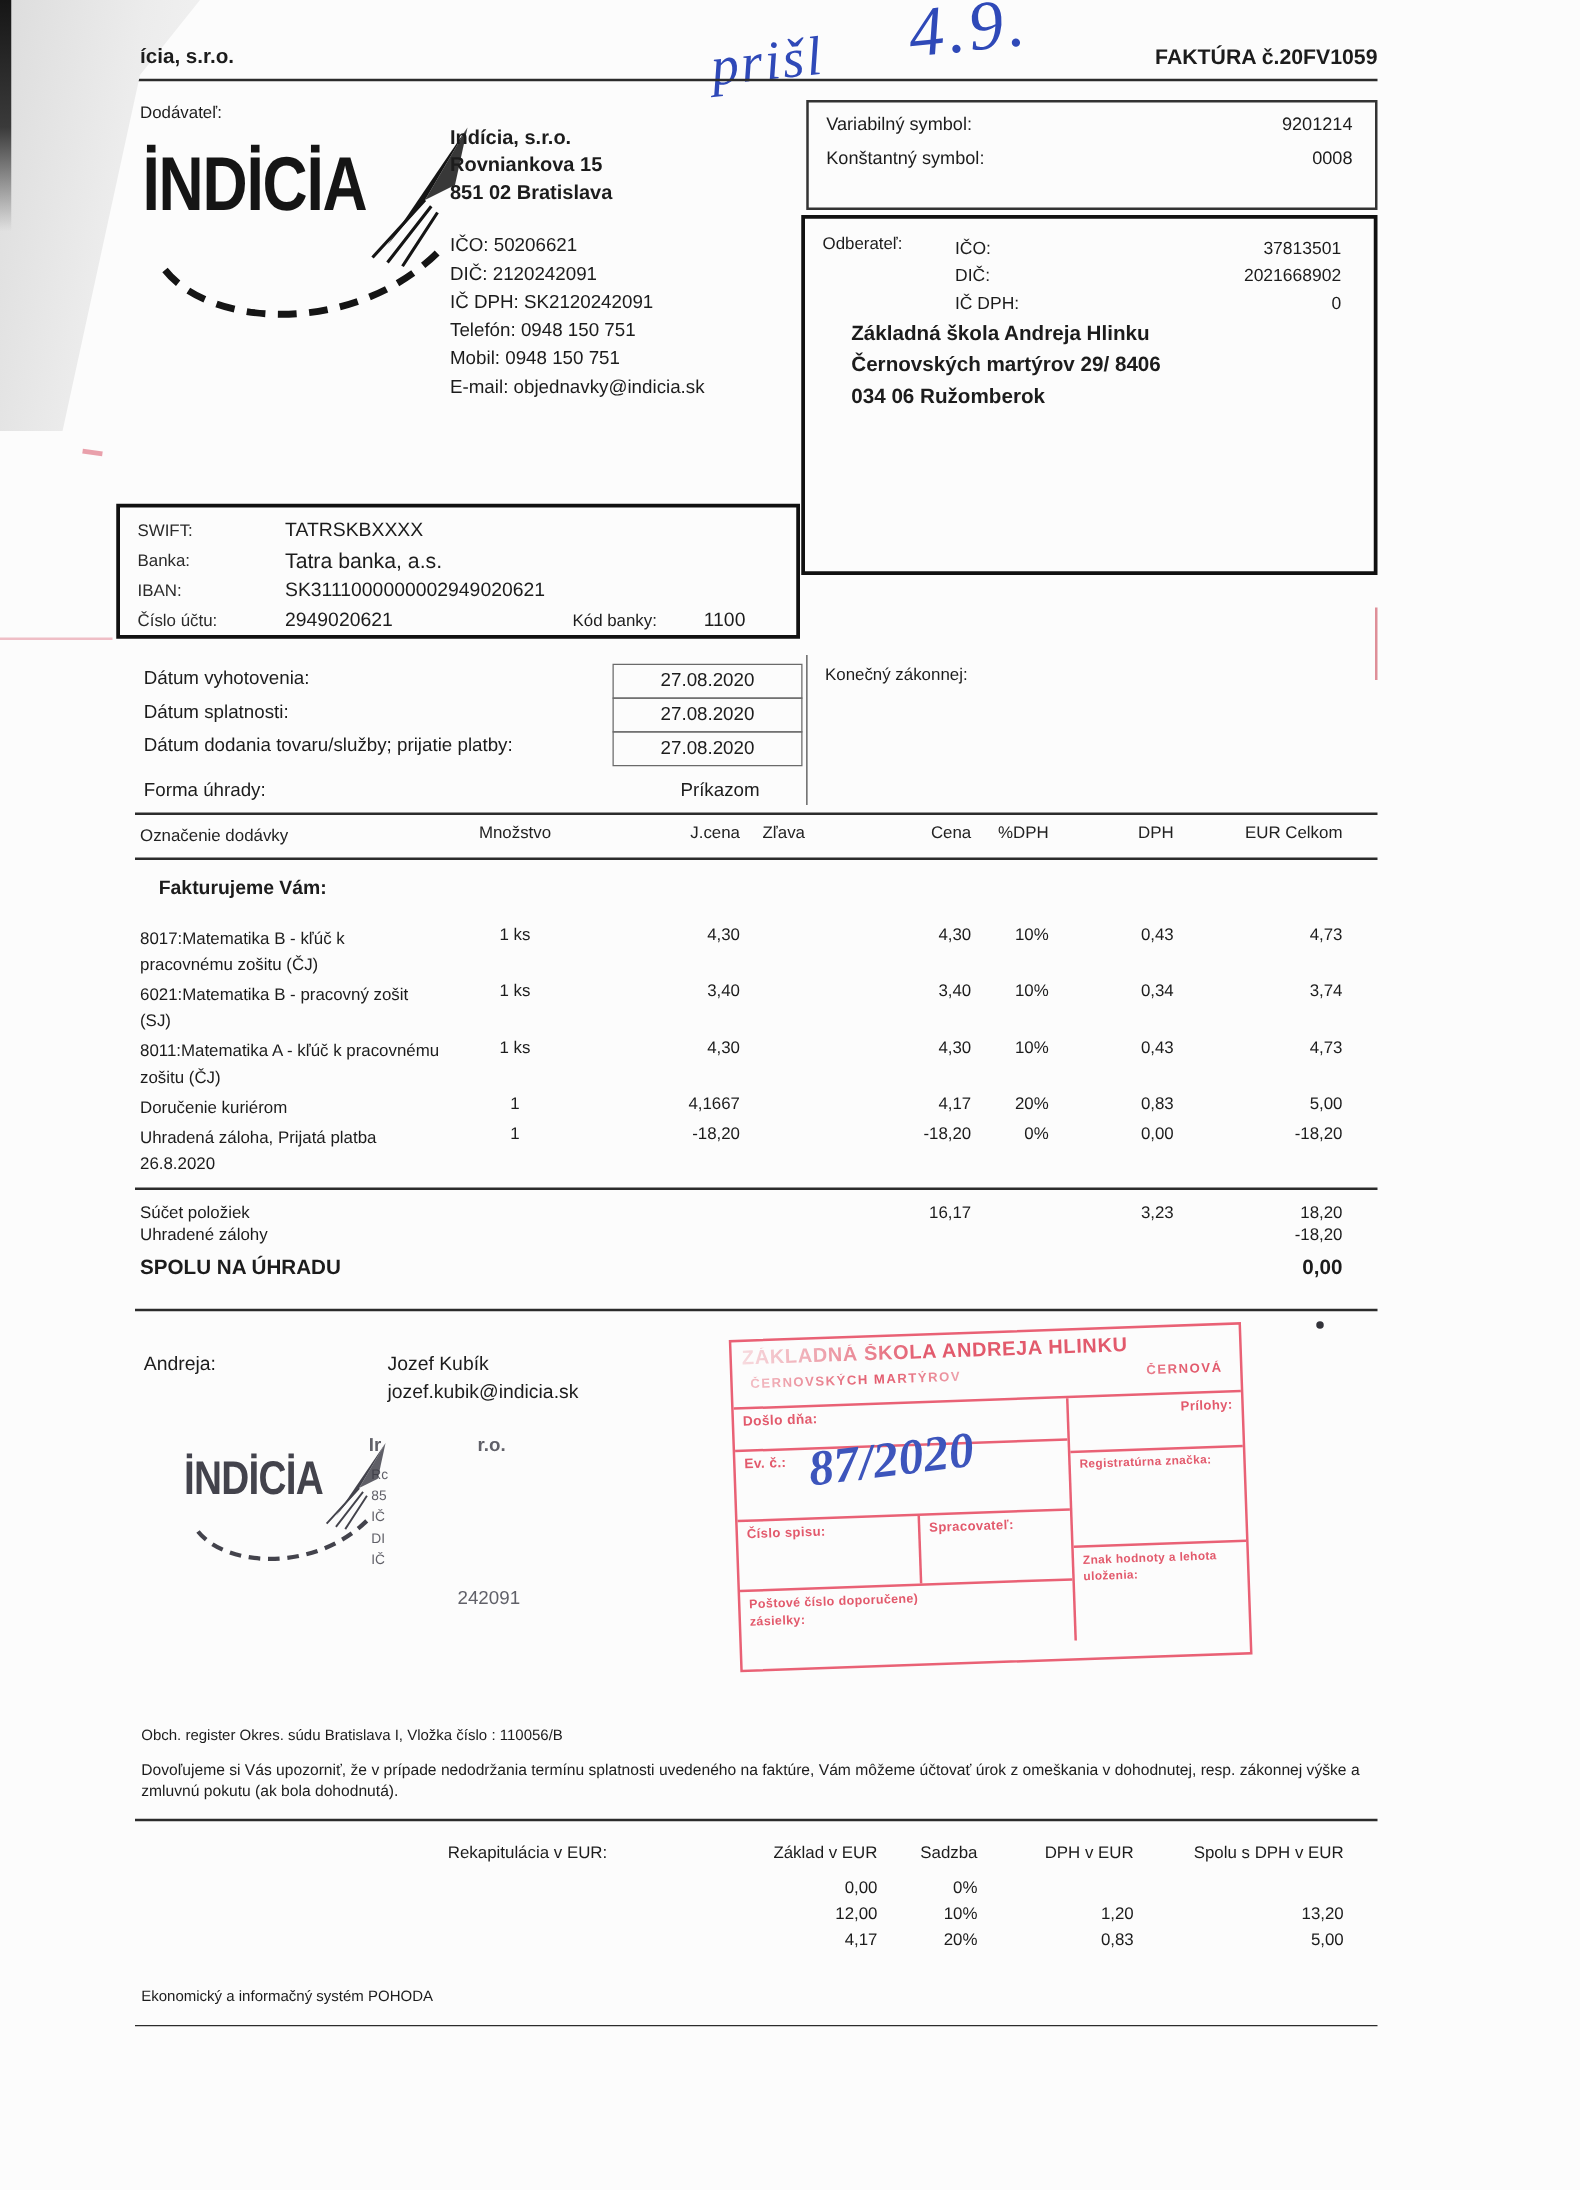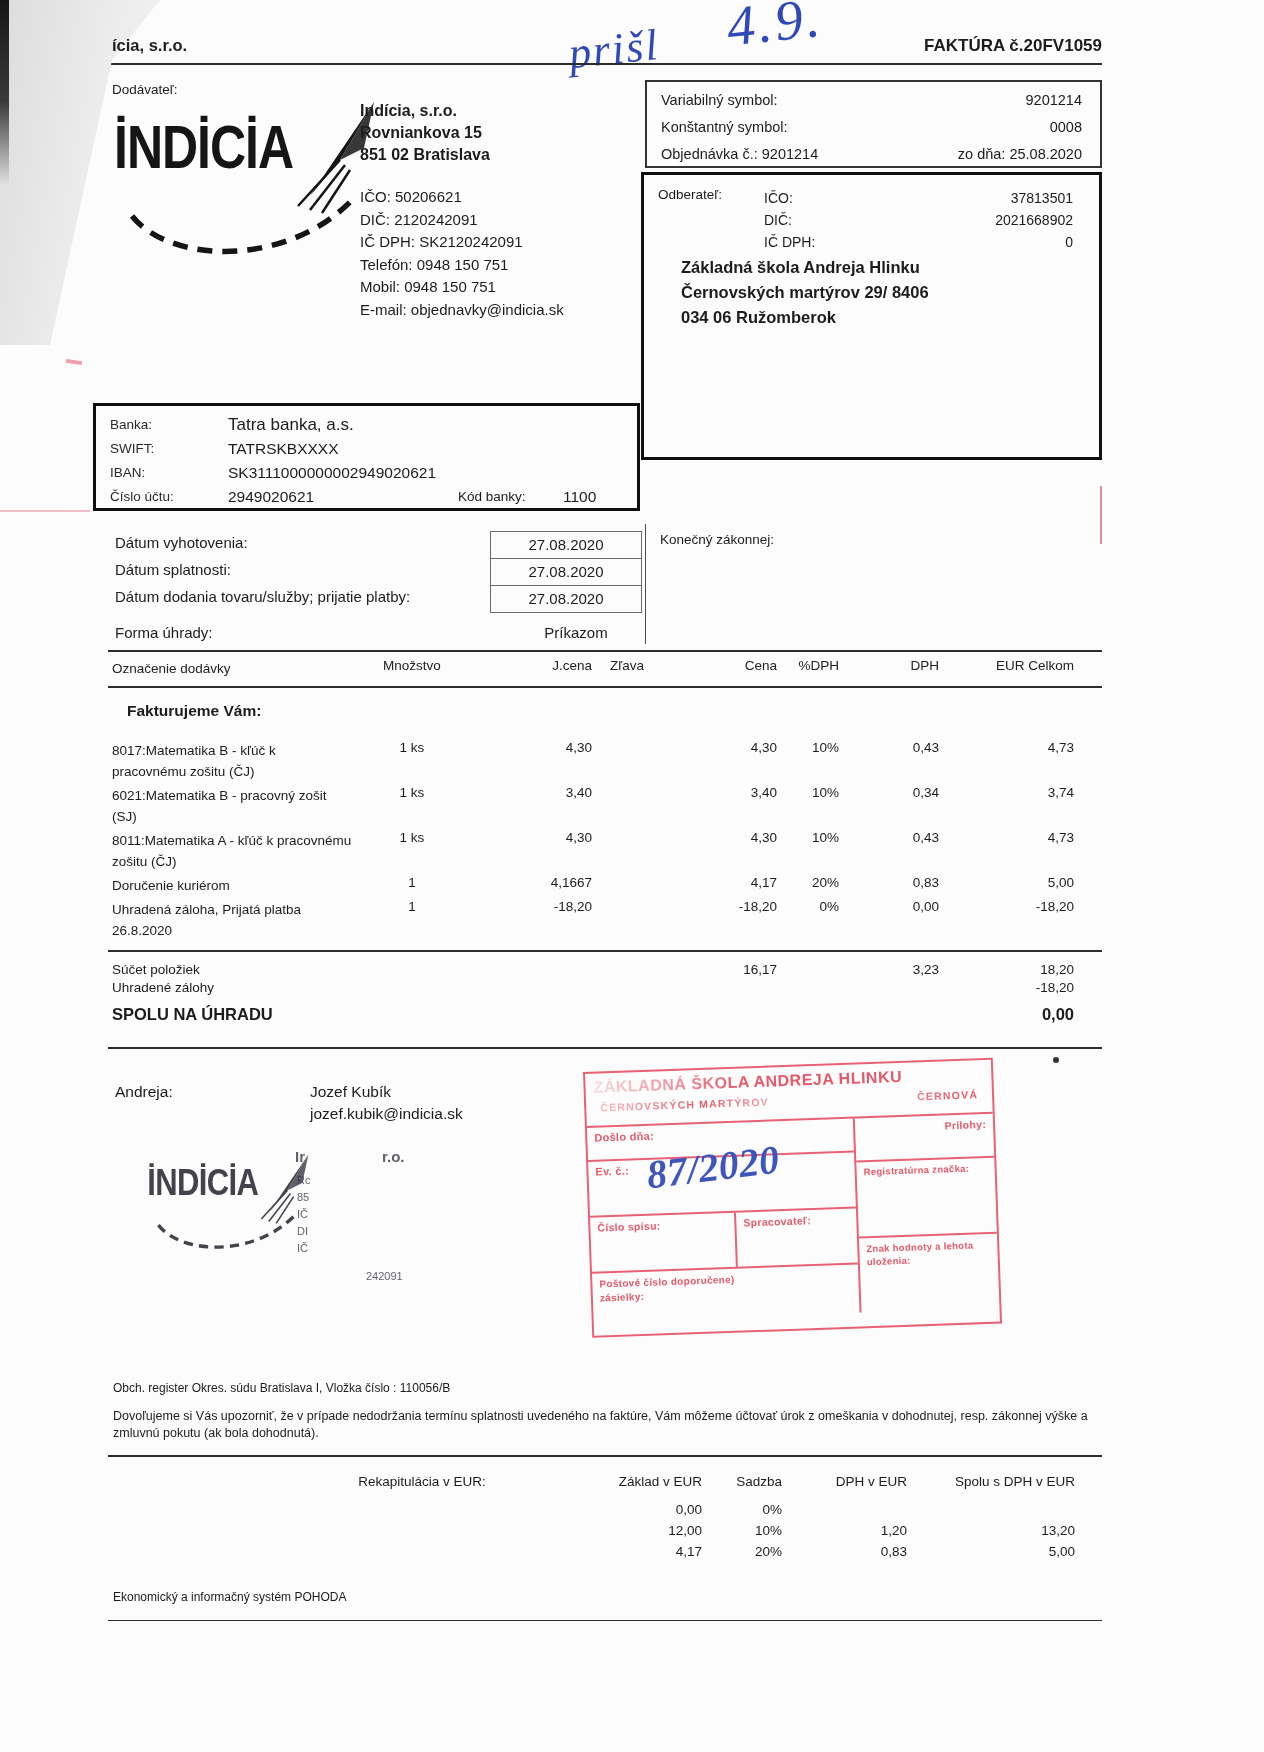--- a/index.html
+++ b/index.html
@@ -114,24 +114,20 @@
 
   <div class="box-thin" style="left:645px;top:80px;width:457px;height:88px;box-sizing:border-box;">
     <div style="display:flex;justify-content:space-between;padding:5px 18px 0 14px;line-height:27px;font-size:14.5px;">
       <span>Variabilný symbol:</span>
       <span>9201214</span>
     </div>
     <div style="display:flex;justify-content:space-between;padding:0 18px 0 14px;line-height:27px;font-size:14.5px;">
       <span>Konštantný symbol:</span>
       <span>0008</span>
     </div>
-    <div style="display:flex;justify-content:space-between;padding:0 18px 0 14px;line-height:27px;font-size:14.5px;">
-      <span>Objednávka č.: 9201214</span>
-      <span>zo dňa: 25.08.2020</span>
-    </div>
   </div>
 
   <div class="box-thick" style="left:641px;top:172px;width:461px;height:288px;box-sizing:border-box;">
     <div class="abs" style="left:14px;top:12px;font-size:13.5px;">Odberateľ:</div>
     <div class="abs" style="left:120px;top:12px;font-size:14px;line-height:22px;">
       <div>IČO:</div>
       <div>DIČ:</div>
       <div>IČ DPH:</div>
     </div>
     <div class="abs" style="right:26px;top:12px;font-size:14px;line-height:22px;text-align:right;">
@@ -141,26 +137,26 @@
     </div>
     <div class="abs b" style="left:37px;top:80px;font-size:16.5px;line-height:25px;">
       <div>Základná škola Andreja Hlinku</div>
       <div>Černovských martýrov 29/ 8406</div>
       <div>034 06 Ružomberok</div>
     </div>
   </div>
 
   <div class="box-thick" style="left:93px;top:403px;width:547px;height:108px;box-sizing:border-box;padding-top:7px;">
     <div class="bk-row">
+      <span class="bk-label">SWIFT:</span>
+      <span class="bk-val">TATRSKBXXXX</span>
+    </div>
+    <div class="bk-row">
       <span class="bk-label">Banka:</span>
       <span class="bk-val" style="font-size:17px;">Tatra banka, a.s.</span>
-    </div>
-    <div class="bk-row">
-      <span class="bk-label">SWIFT:</span>
-      <span class="bk-val">TATRSKBXXXX</span>
     </div>
     <div class="bk-row">
       <span class="bk-label">IBAN:</span>
       <span class="bk-val">SK3111000000002949020621</span>
     </div>
     <div class="bk-row">
       <span class="bk-label">Číslo účtu:</span>
       <span class="bk-val" style="width:170px;">2949020621</span>
       <span style="margin-left:60px;width:90px;font-size:13.5px;">Kód banky:</span>
       <span class="bk-val" style="margin-left:15px;">1100</span>
@@ -288,21 +284,21 @@
   </div>
   <div class="frag b" style="left:295px;top:1148px;font-size:15px;">Ir</div>
   <div class="frag b" style="left:382px;top:1148px;font-size:15px;">r.o.</div>
   <div class="frag" style="left:297px;top:1172px;font-size:11px;line-height:17px;">
     <div>Rc</div>
     <div>85</div>
     <div>IČ</div>
     <div>DI</div>
     <div>IČ</div>
   </div>
-  <div class="frag" style="left:366px;top:1270px;font-size:11px;">242091</div>
+  <div class="frag" style="left:366px;top:1270px;font-size:15px;">242091</div>
 
   <div class="rstamp">
     <div class="rs-head">
       <div class="rs-title1">ZÁKLADNÁ ŠKOLA ANDREJA HLINKU</div>
       <div class="rs-title2">
         <span>ČERNOVSKÝCH MARTÝROV</span>
         <span>ČERNOVÁ</span>
       </div>
     </div>
     <div class="rs-body">

